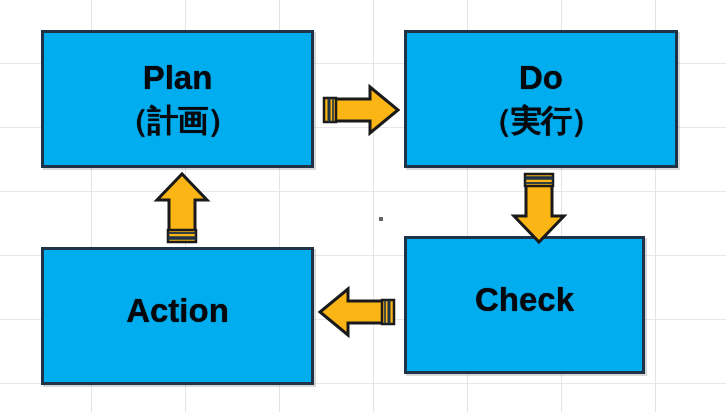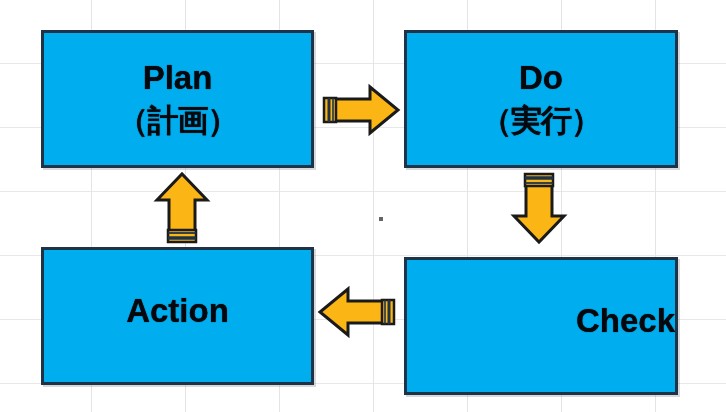--- a/index.html
+++ b/index.html
@@ -57,21 +57,21 @@
     font-weight: bold;
     color: #05080d;
     line-height: 1.05;
     letter-spacing: -1px;
     text-shadow: 0 0 1px #05080d;
   }
 
   #box-plan   { left: 41px;  top: 30px;  width: 273px; height: 138px; }
   #box-do     { left: 404px; top: 30px;  width: 274px; height: 138px; }
   #box-action { left: 41px;  top: 247px; width: 273px; height: 138px; }
-  #box-check  { left: 404px; top: 257px; width: 274px; height: 138px; align-items: flex-end; }
+  #box-check  { left: 404px; top: 236px; width: 241px; height: 138px; }
 
   
   .arrow {
     position: absolute;
   }
   .arrow svg { display: block; overflow: visible; }
 
   #arrow-right { left: 322px; top: 85px;  width: 78px; height: 50px; }
   #arrow-down  { left: 509px; top: 172px; width: 60px; height: 72px; }
   #arrow-left  { left: 318px; top: 287px; width: 78px; height: 50px; }

